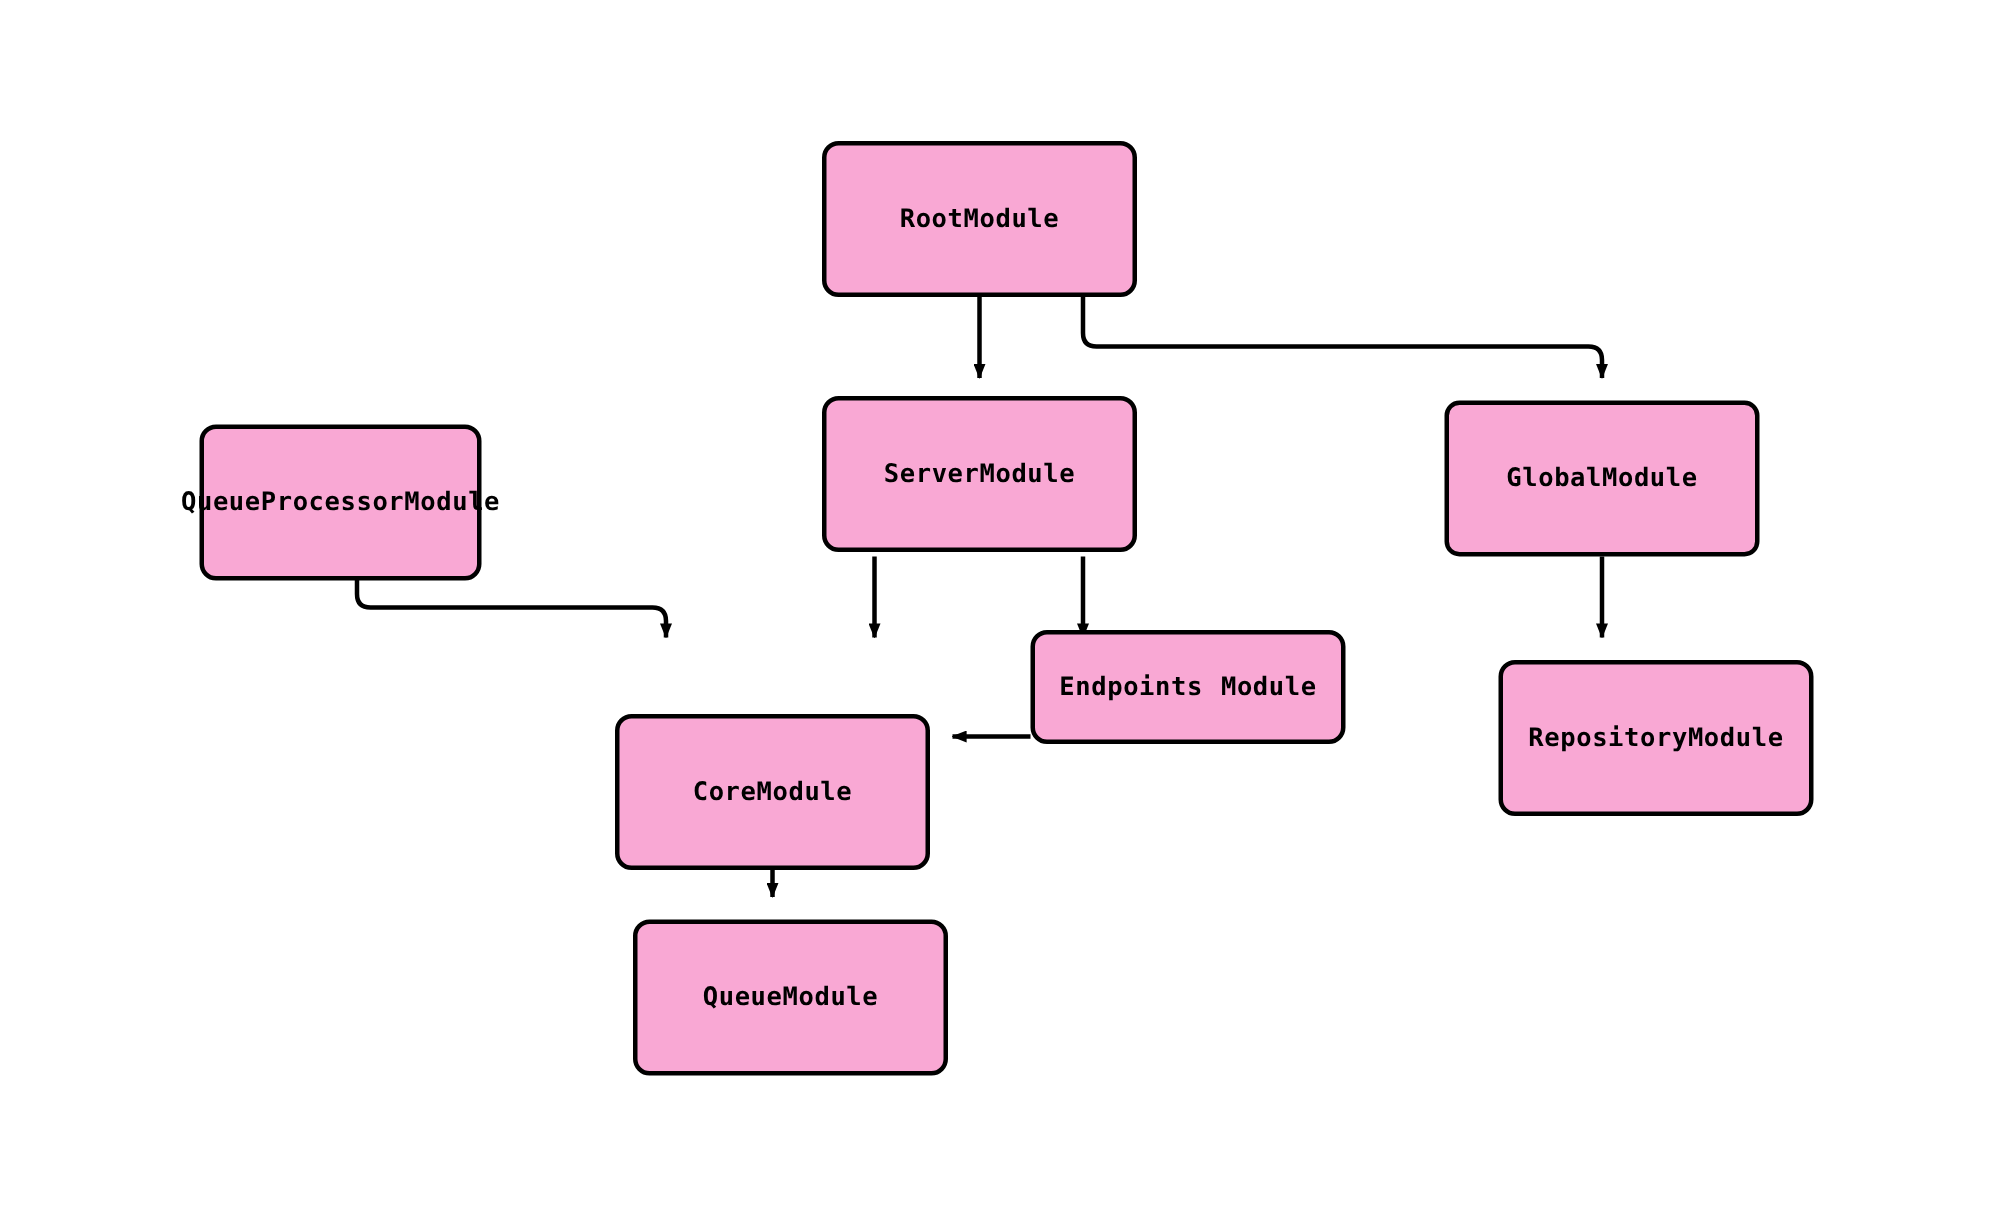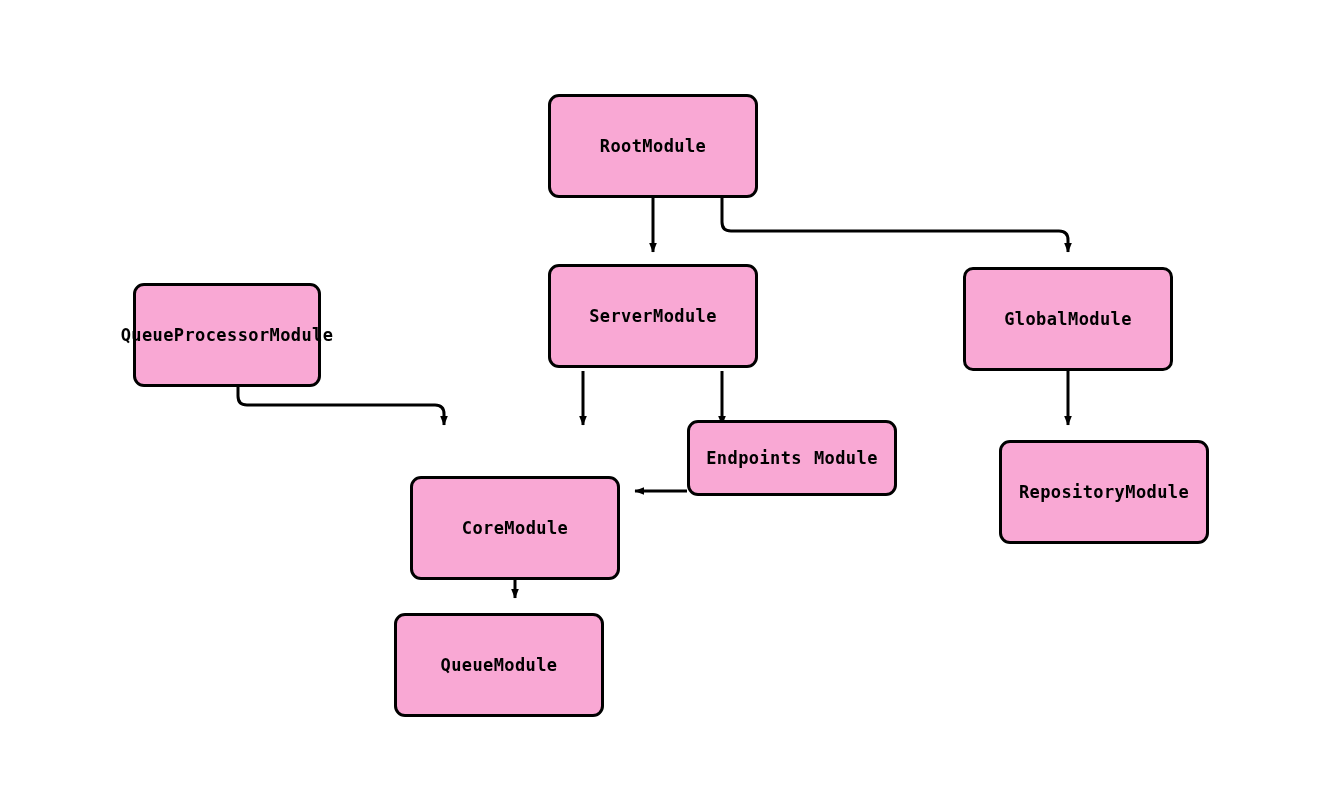--- a/index.html
+++ b/index.html
@@ -113,18 +113,18 @@
   <div class="node" style="left:687px; top:420px; width:210px; height:76px;gap:12px;">
     <span class="node-label">Endpoints</span>
     <span class="node-label">Module</span>
   </div>
 
   <div class="node" style="left:999px; top:440px; width:210px; height:104px;align-items:center;">
     <span class="node-label">Repository</span>
     <span class="node-label">Module</span>
   </div>
 
-  <div class="node" style="left:394px; top:613px; width:210px; height:104px;">
+  <div class="node" style="left:422px; top:613px; width:210px; height:104px;">
     <span class="node-label">Queue</span>
     <span class="node-label">Module</span>
   </div>
 
 </div>
 
 </body></html>

